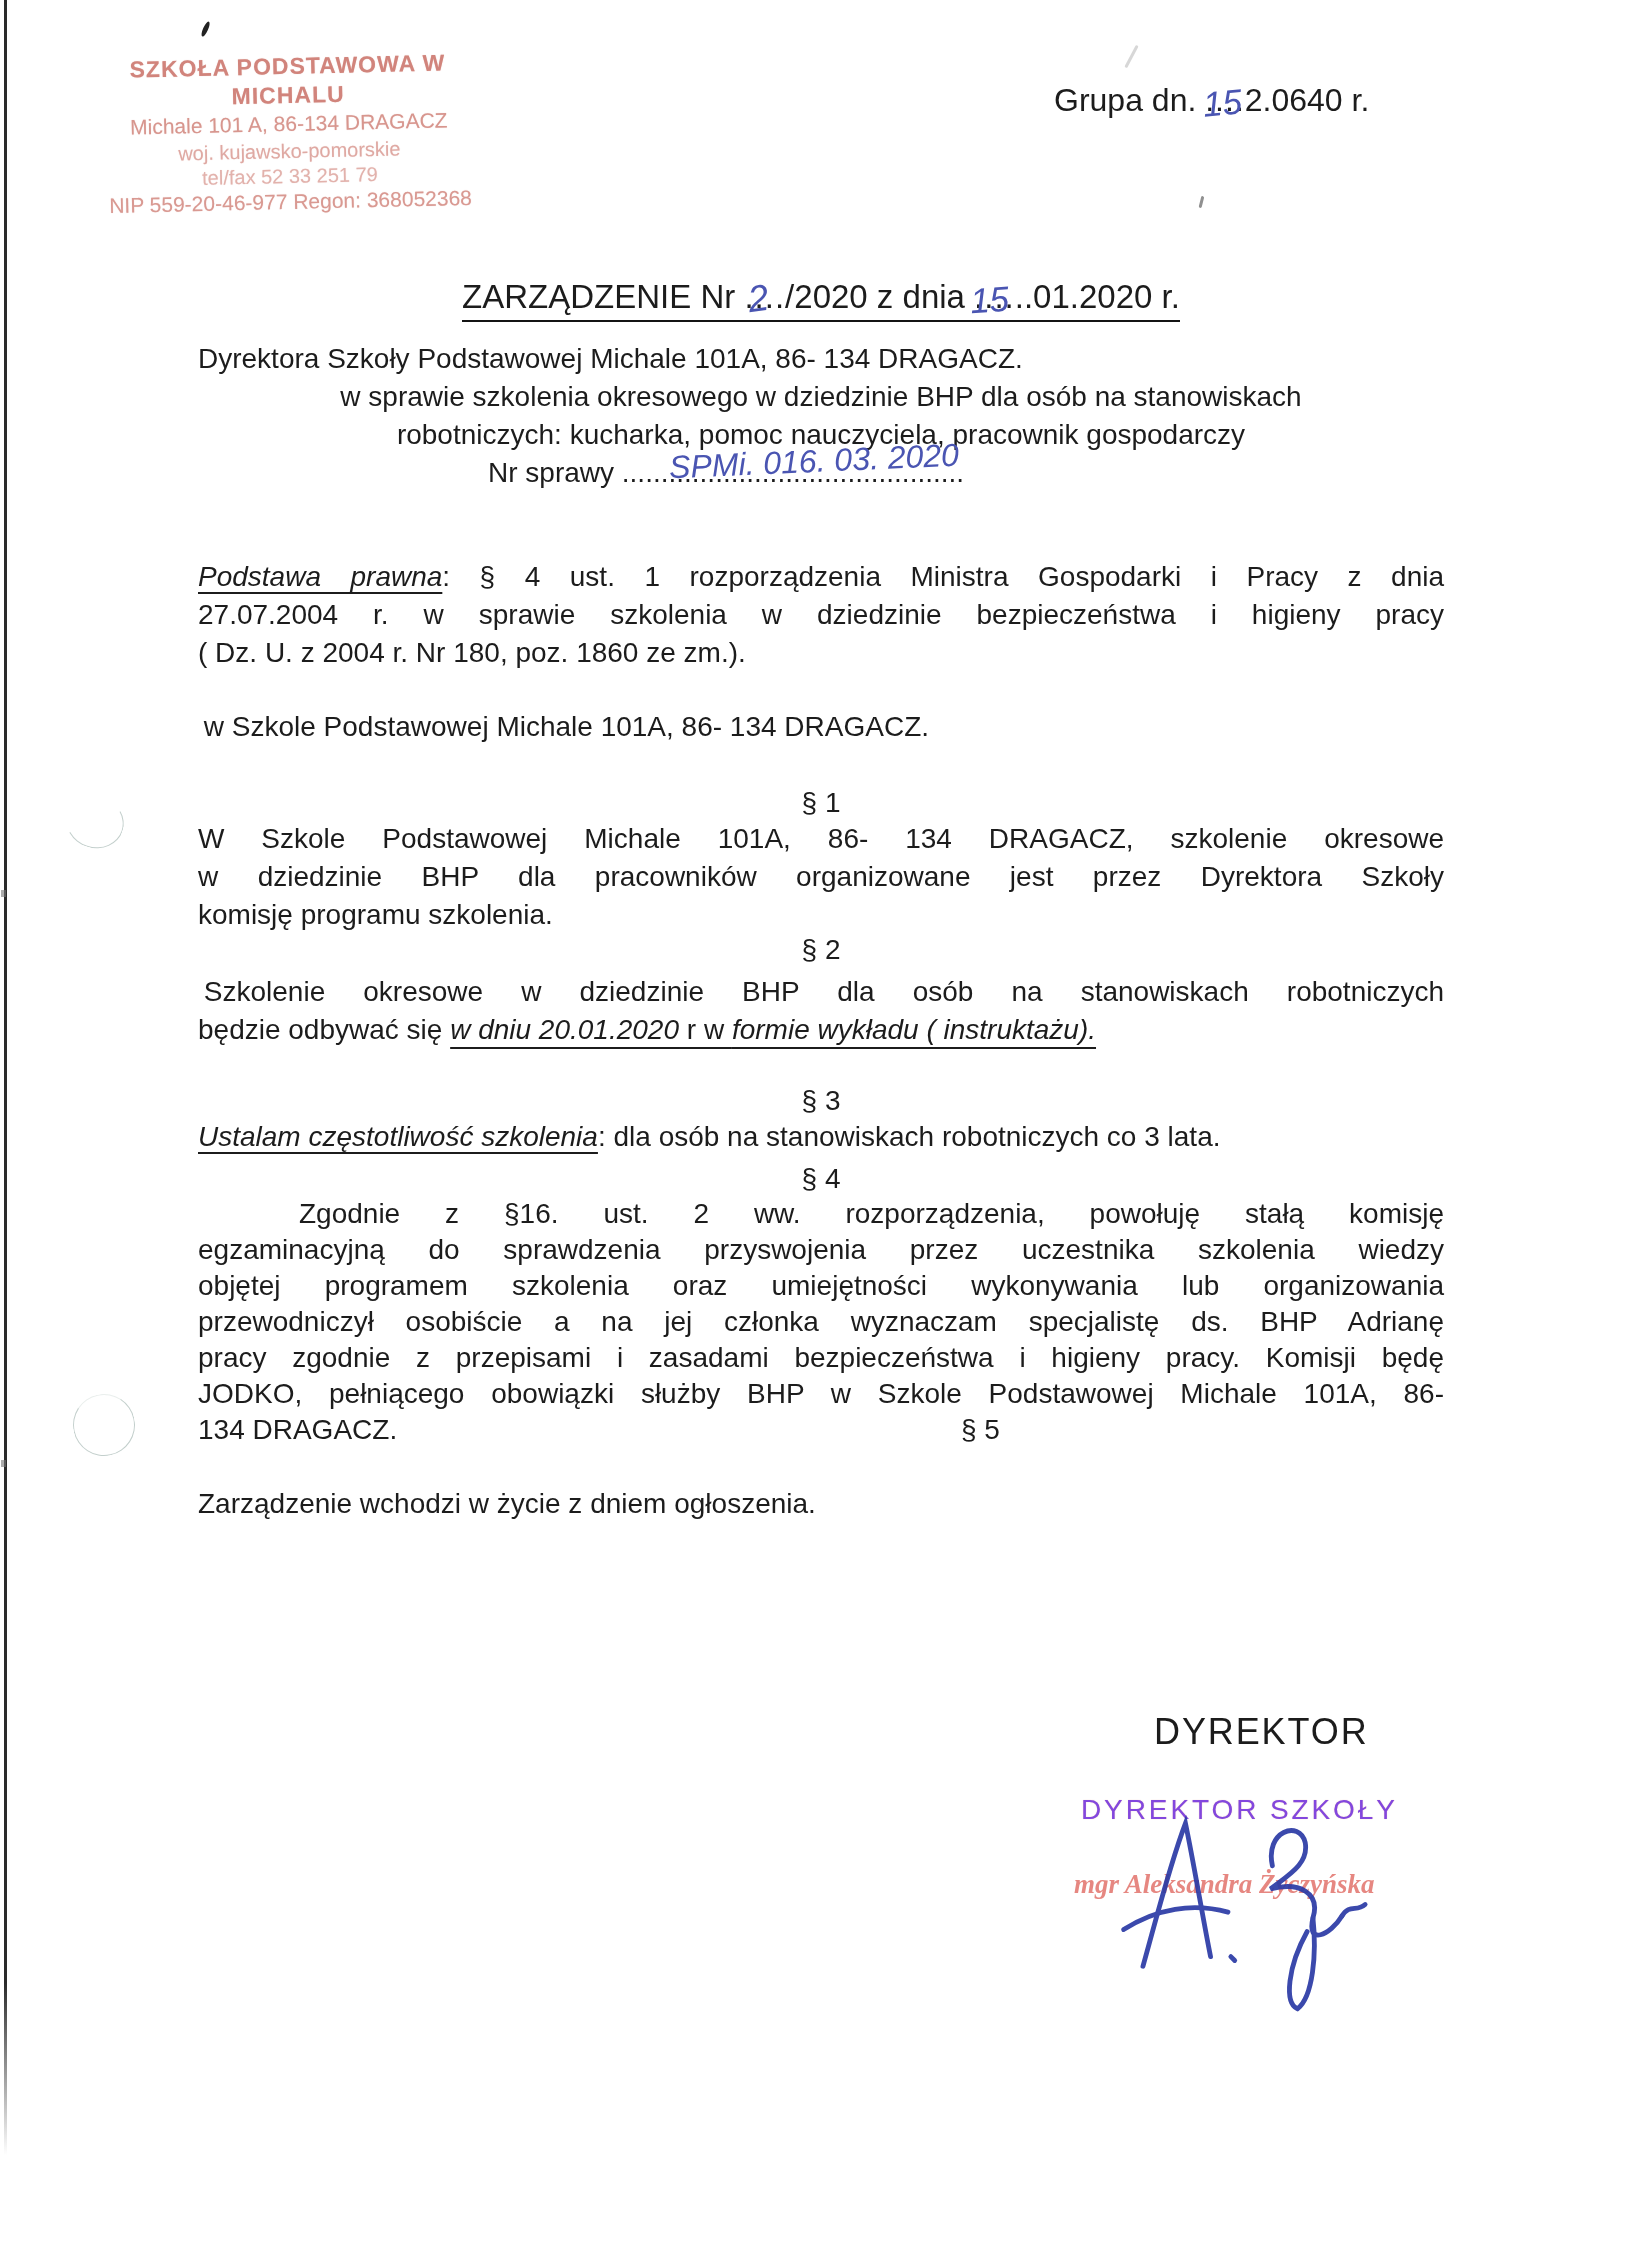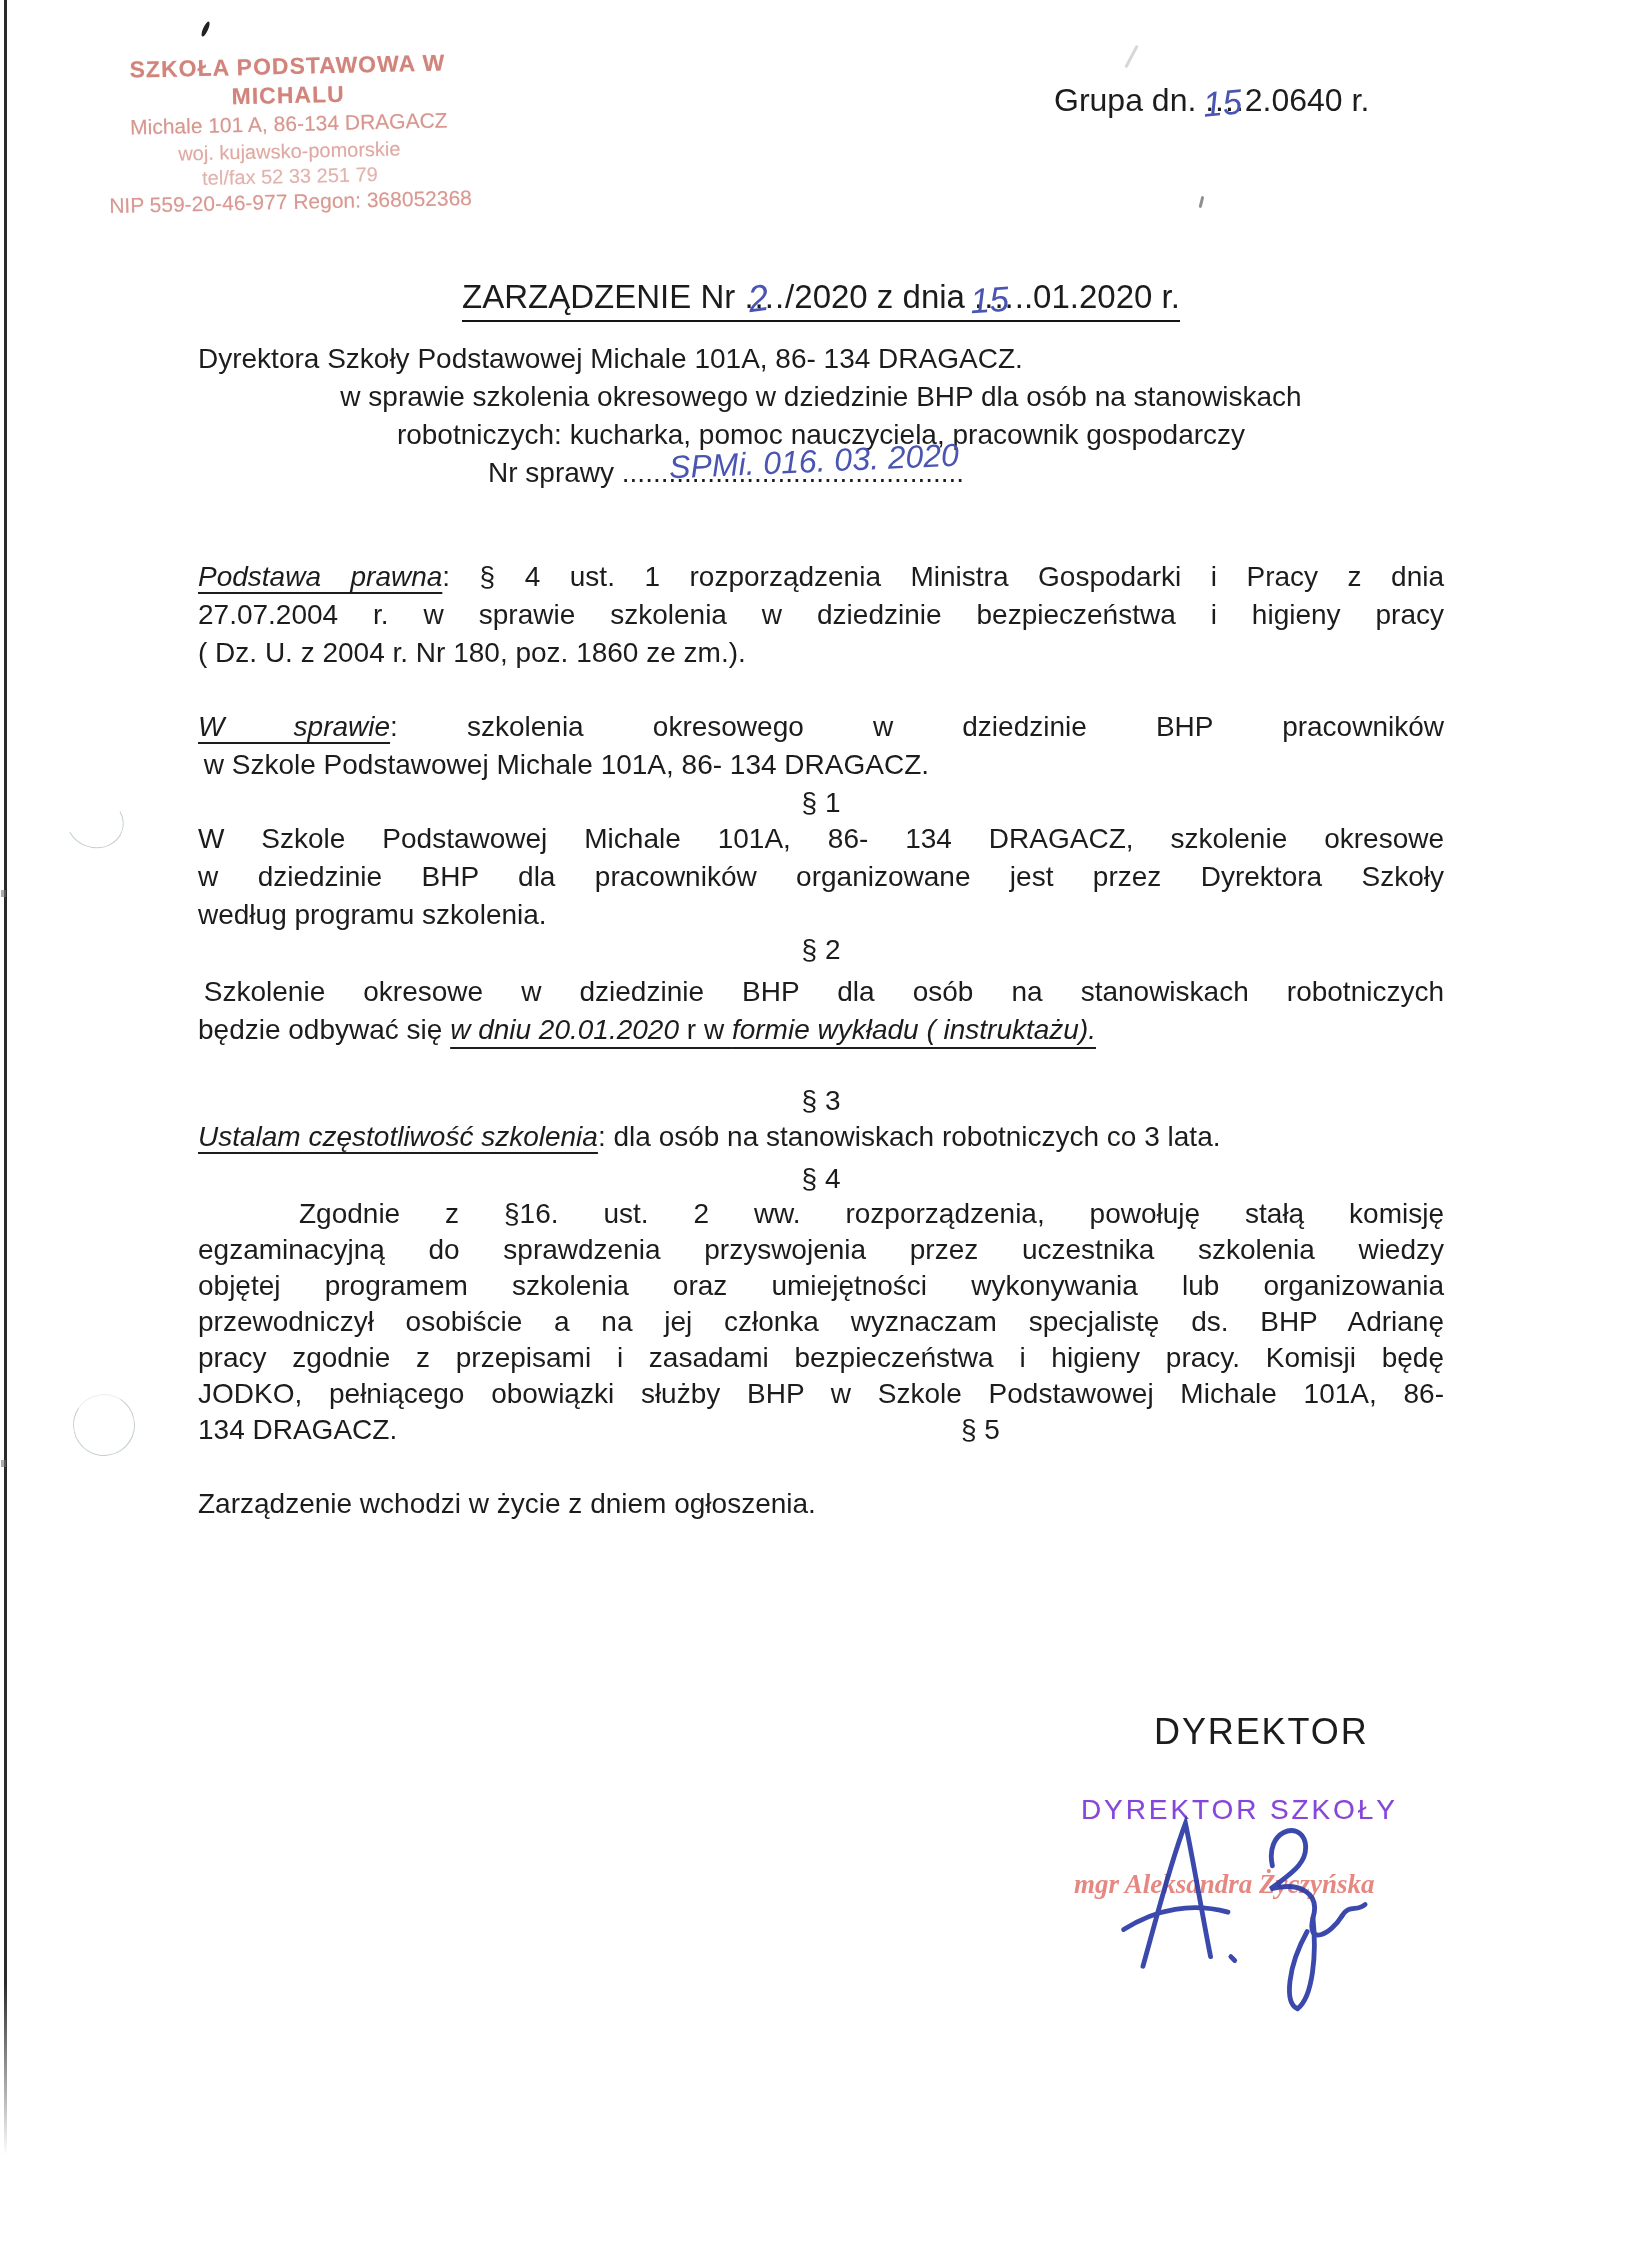--- a/index.html
+++ b/index.html
@@ -114,29 +114,28 @@
     </div>
   </div>
 
   <div class="blk" style="top:558px;">
     <div class="just"><span class="iu">Podstawa prawna</span><span>: § 4 ust. 1 rozporządzenia Ministra Gospodarki i Pracy z dnia</span></div>
     <div class="just">27.07.2004 r. w sprawie szkolenia w dziedzinie bezpieczeństwa i higieny pracy</div>
     <div>( Dz. U. z 2004 r. Nr 180, poz. 1860 ze zm.).</div>
   </div>
 
   <div class="blk" style="top:708px;">
-    <div class="just"><span class="iu">W sprawie</span><span>: szkolenia okresowego w dziedzinie BHP pracowników</span></div>
     <div class="s2-lead-sp">w Szkole Podstawowej Michale 101A, 86- 134 DRAGACZ.</div>
   </div>
 
   <div class="blk sec-h" style="top:784px;">§ 1</div>
   <div class="blk" style="top:820px;">
     <div class="just">W Szkole Podstawowej Michale 101A, 86- 134 DRAGACZ, szkolenie okresowe</div>
     <div class="just">w dziedzinie BHP dla pracowników organizowane jest przez Dyrektora Szkoły</div>
-    <div>według programu szkolenia.</div>
+    <div>komisję programu szkolenia.</div>
   </div>
 
   <div class="blk sec-h" style="top:931px;">§ 2</div>
   <div class="blk" style="top:973px;">
     <div class="just s2-lead-sp">Szkolenie okresowe w dziedzinie BHP dla osób na stanowiskach robotniczych</div>
     <div><span>będzie odbywać się </span><span class="useg"><span class="it">w dniu 20.01.2020</span><span> r w </span><span class="it">formie wykładu ( instruktażu).</span></span></div>
   </div>
 
   <div class="blk sec-h" style="top:1082px;">§ 3</div>
   <div class="blk" style="top:1118px;">

